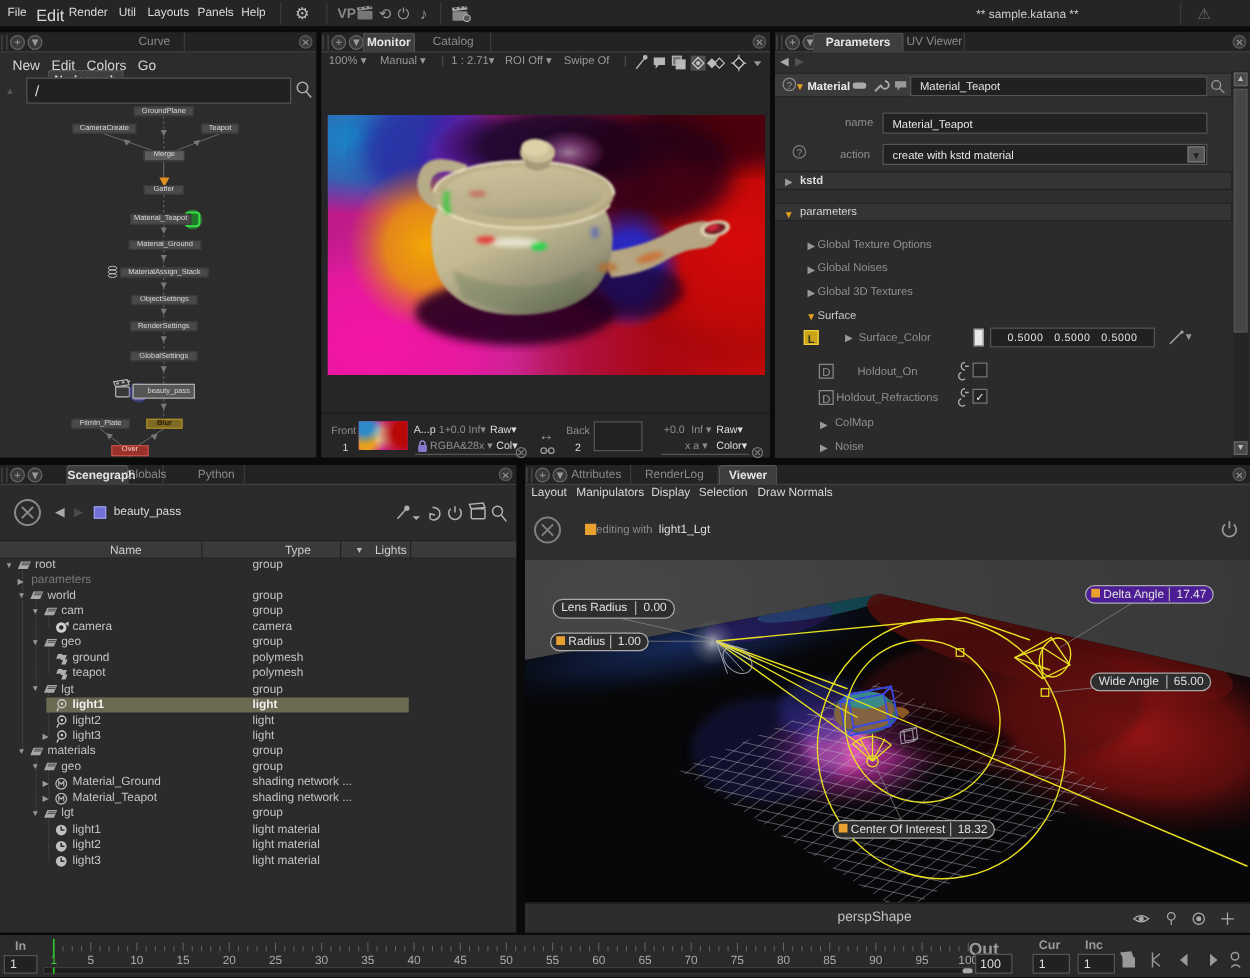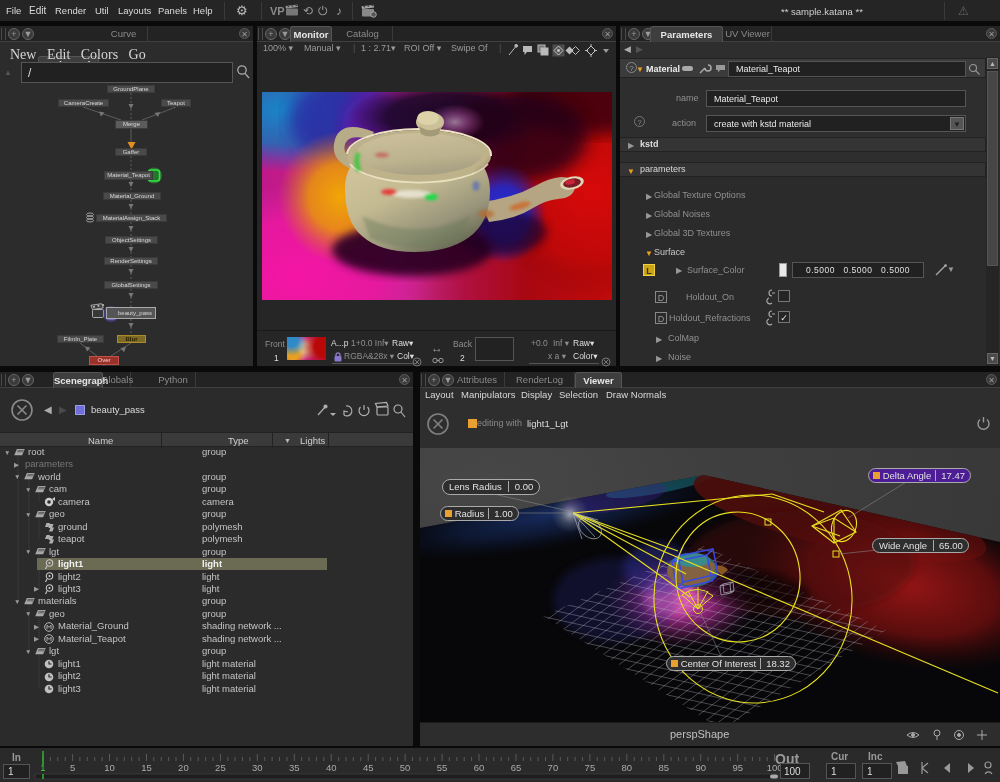--- a/index.html
+++ b/index.html
@@ -6,32 +6,32 @@
 html,body { width:1000px; height:782px; background:#0a0a0a; font-family:"Liberation Sans",sans-serif; overflow:hidden; }
 body { position:relative; color:#c8c8c8; }
 .abs { position:absolute; }
 .panel { position:absolute; background:#2e2e2e; }
 .tabbar { position:absolute; left:0; top:0; right:0; height:16px; background:#232323; border-bottom:1px solid #404040; }
 .handle { position:absolute; left:1px; top:2px; width:5px; height:12px; border-left:1px solid #4a4a4a; border-right:1px solid #4a4a4a; }
 .circ { position:absolute; top:2px; width:12px; height:12px; border-radius:50%; background:#3a3a3a; border:1px solid #666; color:#999; font-size:9px; line-height:10px; text-align:center; }
 .tab { position:absolute; top:0; height:16px; font-size:9.5px; line-height:16px; text-align:center; color:#8b8b8b; border-right:1px solid #3a3a3a; }
 .tab.active { background:#3e3e3e; color:#e6e6e6; font-weight:bold; border:1px solid #555; border-bottom:none; border-radius:3px 3px 0 0; }
 .closex { position:absolute; top:2px; right:3px; width:11px; height:11px; border-radius:50%; background:#3a3a3a; border:1px solid #5a5a5a; color:#999; font-size:8px; line-height:11px; text-align:center; }
-.menurow { position:absolute; font-size:14px; color:#d6d6d6;font-family:Liberation Serif, serif; }
+.menurow { position:absolute; font-size:11px; color:#d6d6d6; }
 .node { position:absolute; background:#4a4a4a; border:1px solid #3a3a3a; color:#d8d8d8; font-size:6px; line-height:7px; text-align:center; overflow:hidden; white-space:nowrap; }
 .sgrow { position:absolute; left:0; height:13px; font-size:9.5px; line-height:12px; color:#c4c4c4; white-space:nowrap; }
 .lbl { color:#909090; }
 .inbox { background:#212121; border:1px solid #555; color:#ddd; }
 </style>
 </head>
 <body>
 
 <div class="abs" style="left:0;top:0;width:1000px;height:23px;background:#252525;border-bottom:2px solid #0a0a0a;">
   <div class="abs" style="left:6px;top:5px;font-size:9.5px;color:#dcdcdc;">File</div>
-  <div class="abs" style="left:29px;top:5px;font-size:10px;color:#dcdcdc;">Edit</div>
+  <div class="abs" style="left:29px;top:5px;font-size:13px;color:#dcdcdc;">Edit</div>
   <div class="abs" style="left:55px;top:5px;font-size:9.5px;color:#dcdcdc;">Render</div>
   <div class="abs" style="left:95px;top:5px;font-size:9.5px;color:#dcdcdc;">Util</div>
   <div class="abs" style="left:118px;top:5px;font-size:9.5px;color:#dcdcdc;">Layouts</div>
   <div class="abs" style="left:158px;top:5px;font-size:9.5px;color:#dcdcdc;">Panels</div>
   <div class="abs" style="left:193px;top:5px;font-size:9.5px;color:#dcdcdc;">Help</div>
   <div class="abs" style="left:224px;top:2px;width:1px;height:18px;background:#3a3a3a;"></div>
   <div class="abs" style="left:236px;top:3px;font-size:13px;color:#bbb;">⚙</div>
   <div class="abs" style="left:261px;top:2px;width:1px;height:18px;background:#3a3a3a;"></div>
   <div class="abs" style="left:270px;top:5px;font-size:11px;color:#8a8a8a;font-weight:bold;">VP</div>
   <svg class="abs" style="left:285px;top:4px;" width="15" height="13" viewBox="0 0 15 13">

